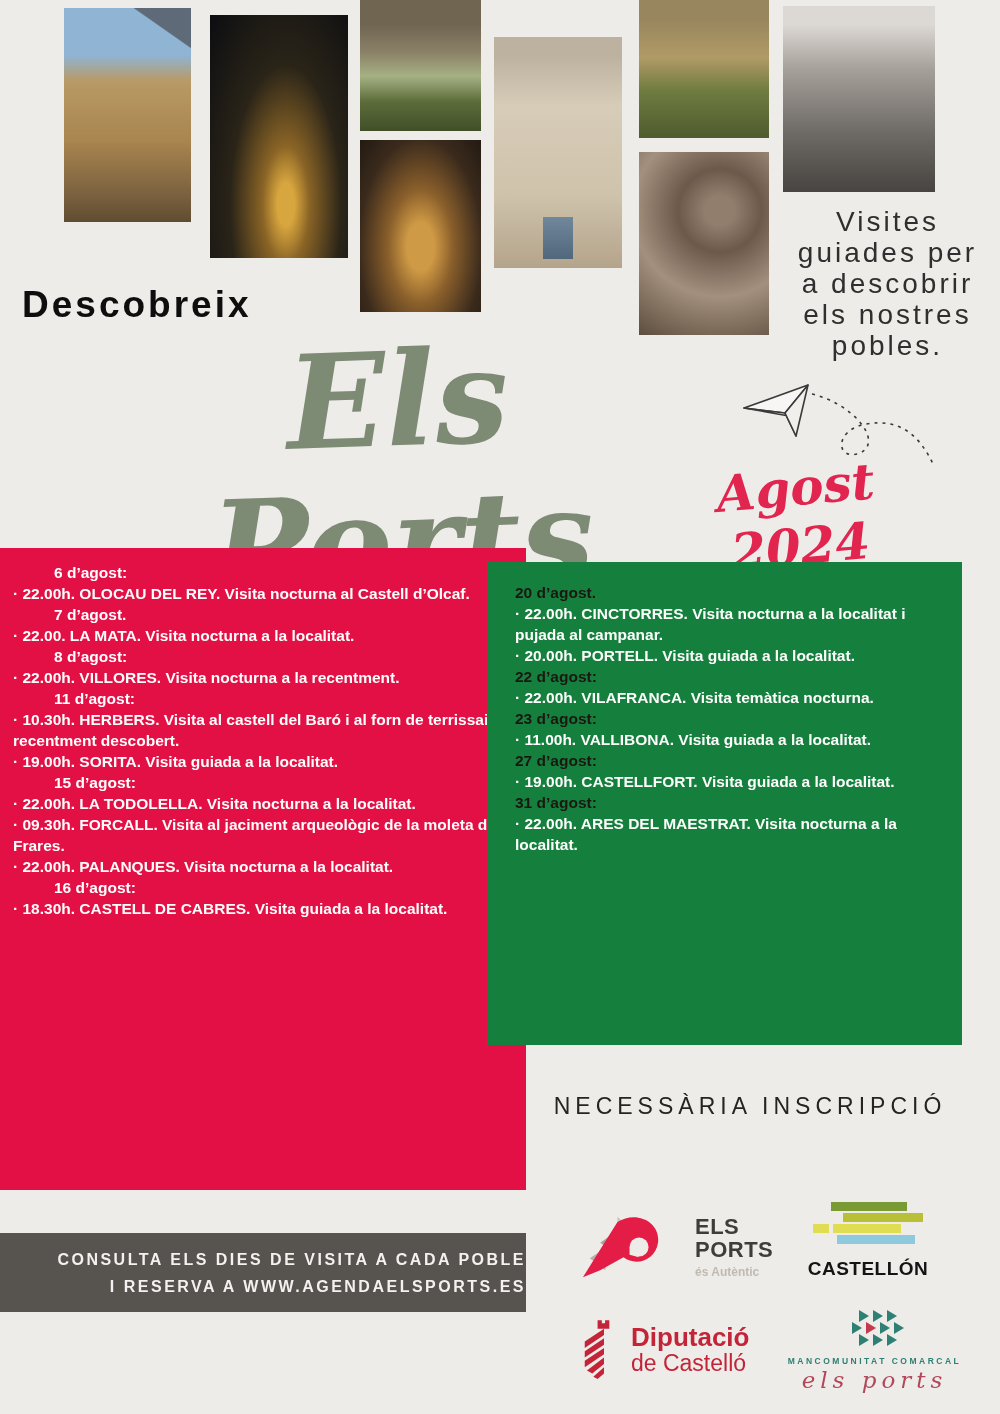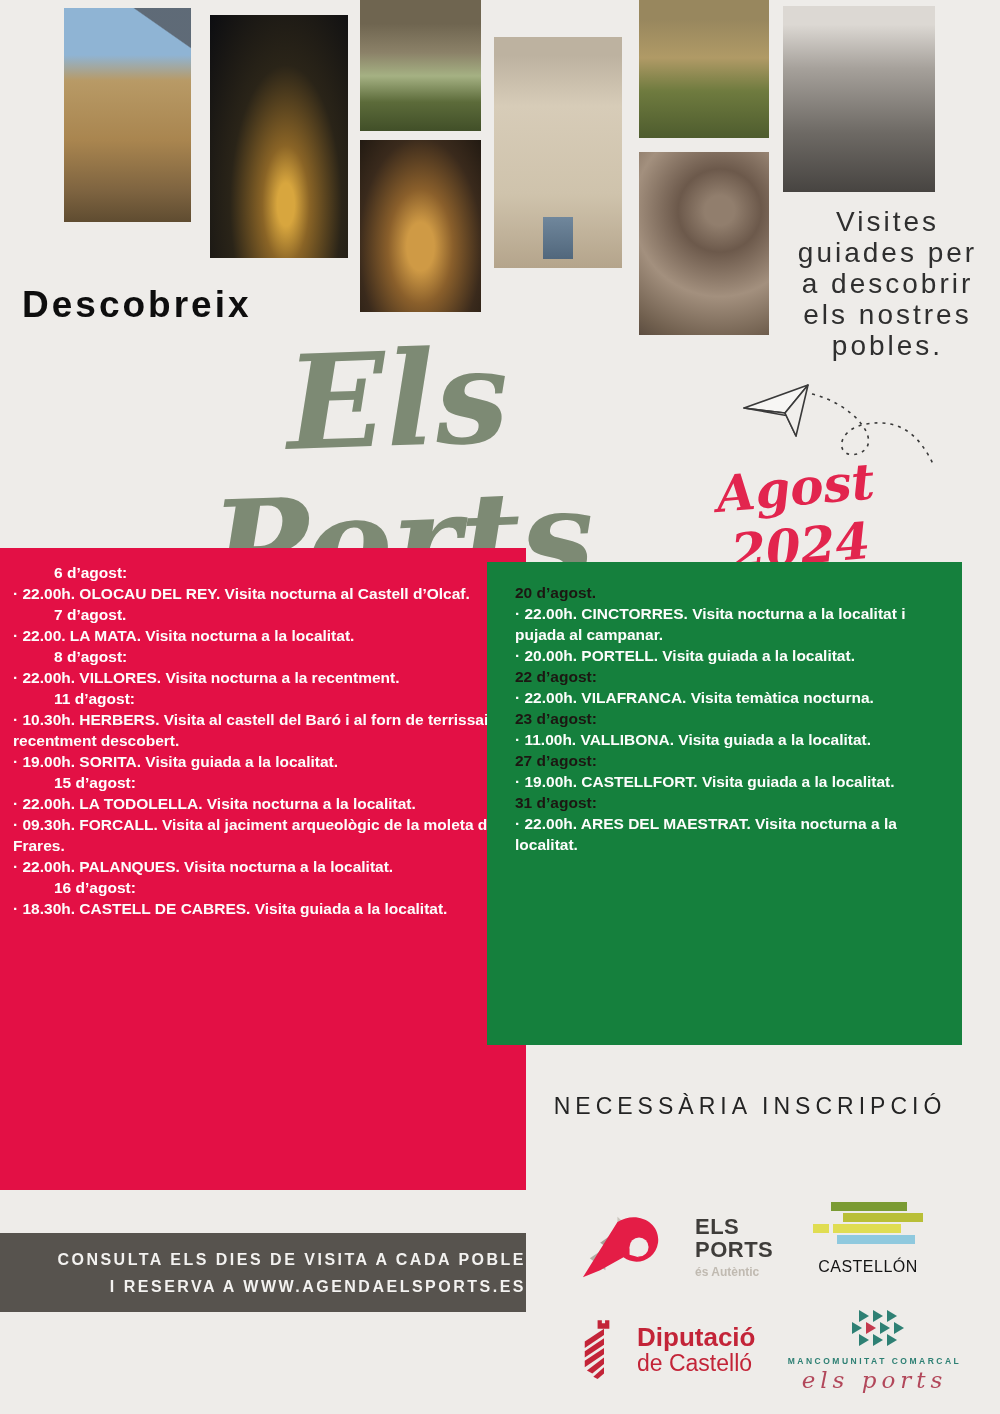--- a/index.html
+++ b/index.html
@@ -62,23 +62,23 @@
     text-align:right;padding-top:0;}
   .footer-bar .l{color:#f3f2f0;font-size:16px;font-weight:700;letter-spacing:2.5px;line-height:27px;}
   .footer-bar .l:first-child{margin-top:13px;}
   
   .logo{position:absolute;display:flex;align-items:center;}
   .logo-elsports{left:576px;top:1206px;}
   .elsports-text{margin-left:24px;}
   .elsports-text .l1,.elsports-text .l2{font-size:22px;line-height:23px;font-weight:800;color:#3f3d3a;letter-spacing:.5px;}
   .elsports-text .tag{font-size:12px;color:#c0bab1;margin-top:4px;font-weight:700;}
   .logo-castellon{left:798px;top:1202px;width:140px;display:block;text-align:center;}
-  .castellon-label{font-size:16px;font-weight:400;color:#141414;letter-spacing:.5px;margin-top:7px;}
+  .castellon-label{font-size:19px;font-weight:700;color:#141414;letter-spacing:.5px;margin-top:7px;}
   .logo-diputacio{left:582px;top:1318px;}
-  .dip-text{margin-left:11px;}
+  .dip-text{margin-left:5px;}
   .dip-text .l1{font-size:26px;font-weight:700;color:#c32438;line-height:27px;}
   .dip-text .l2{font-size:23px;font-weight:400;color:#c32438;line-height:24px;}
   .logo-manco{left:782px;top:1308px;width:185px;display:block;text-align:center;}
   .manco-l1{font-size:8.5px;font-weight:700;letter-spacing:2.5px;color:#2e8074;margin-top:2px;}
   .manco-l2{font-family:"DejaVu Serif",serif;font-style:italic;font-size:23px;
     letter-spacing:5px;color:#b2475a;margin-top:1px;}
 </style>
 </head>
 <body>
 

